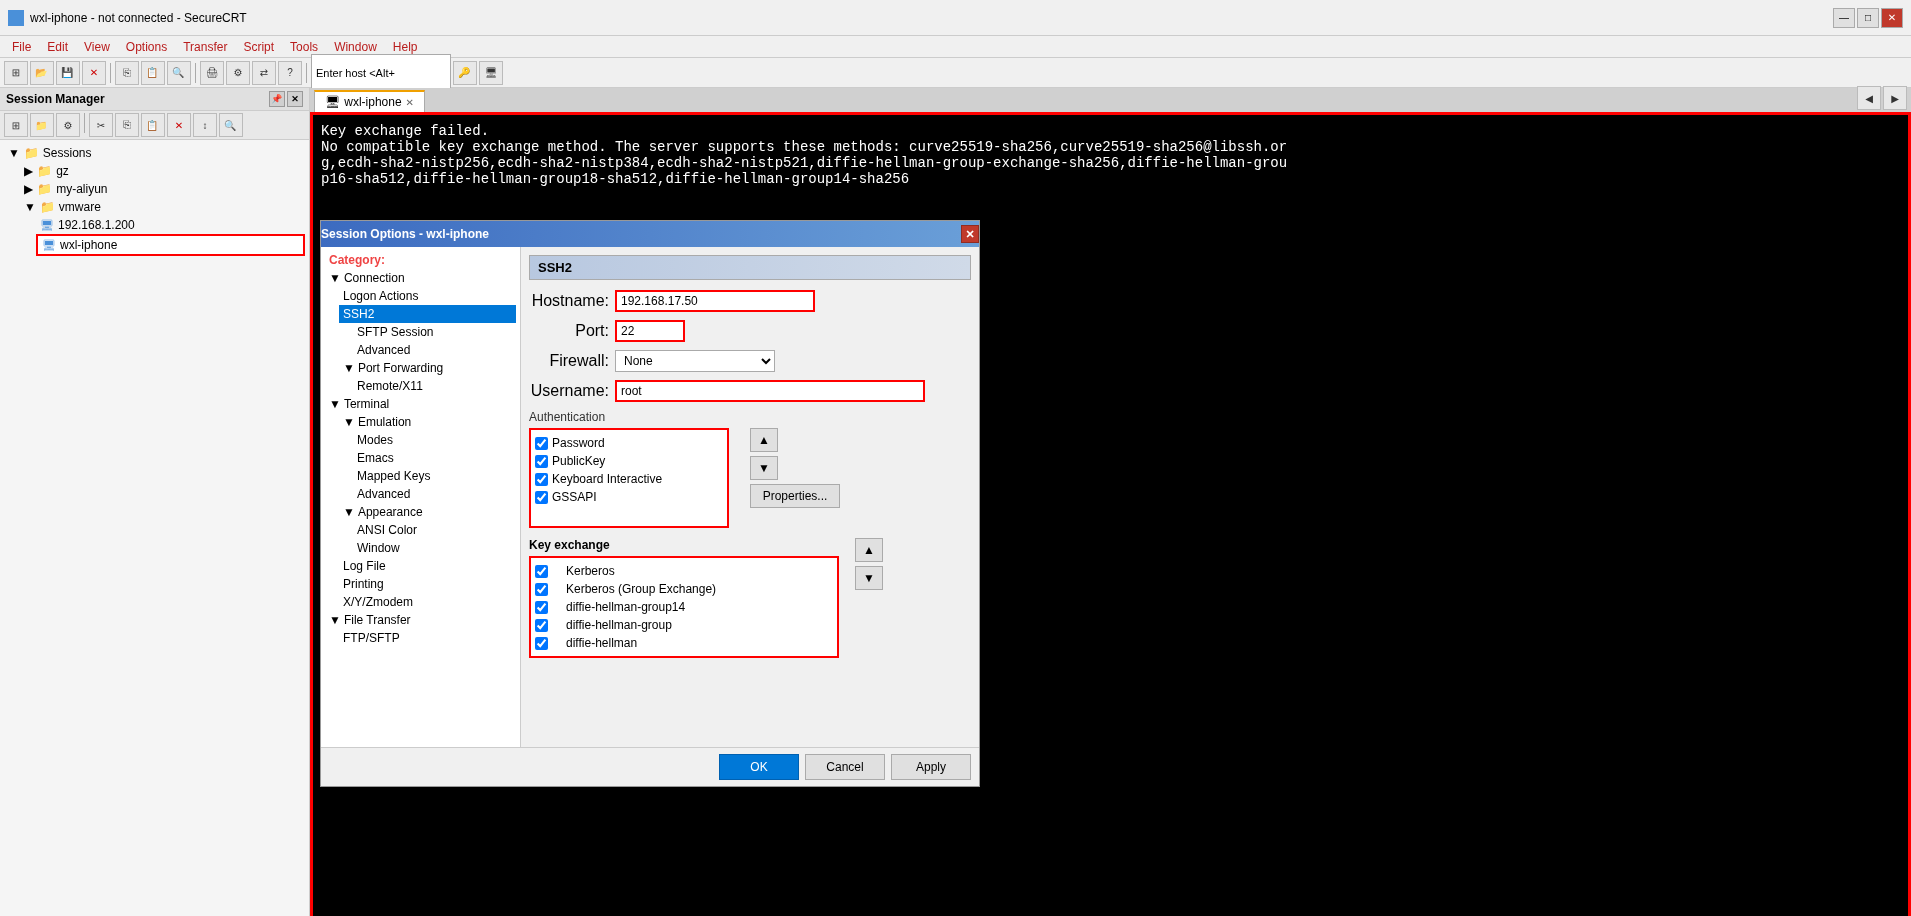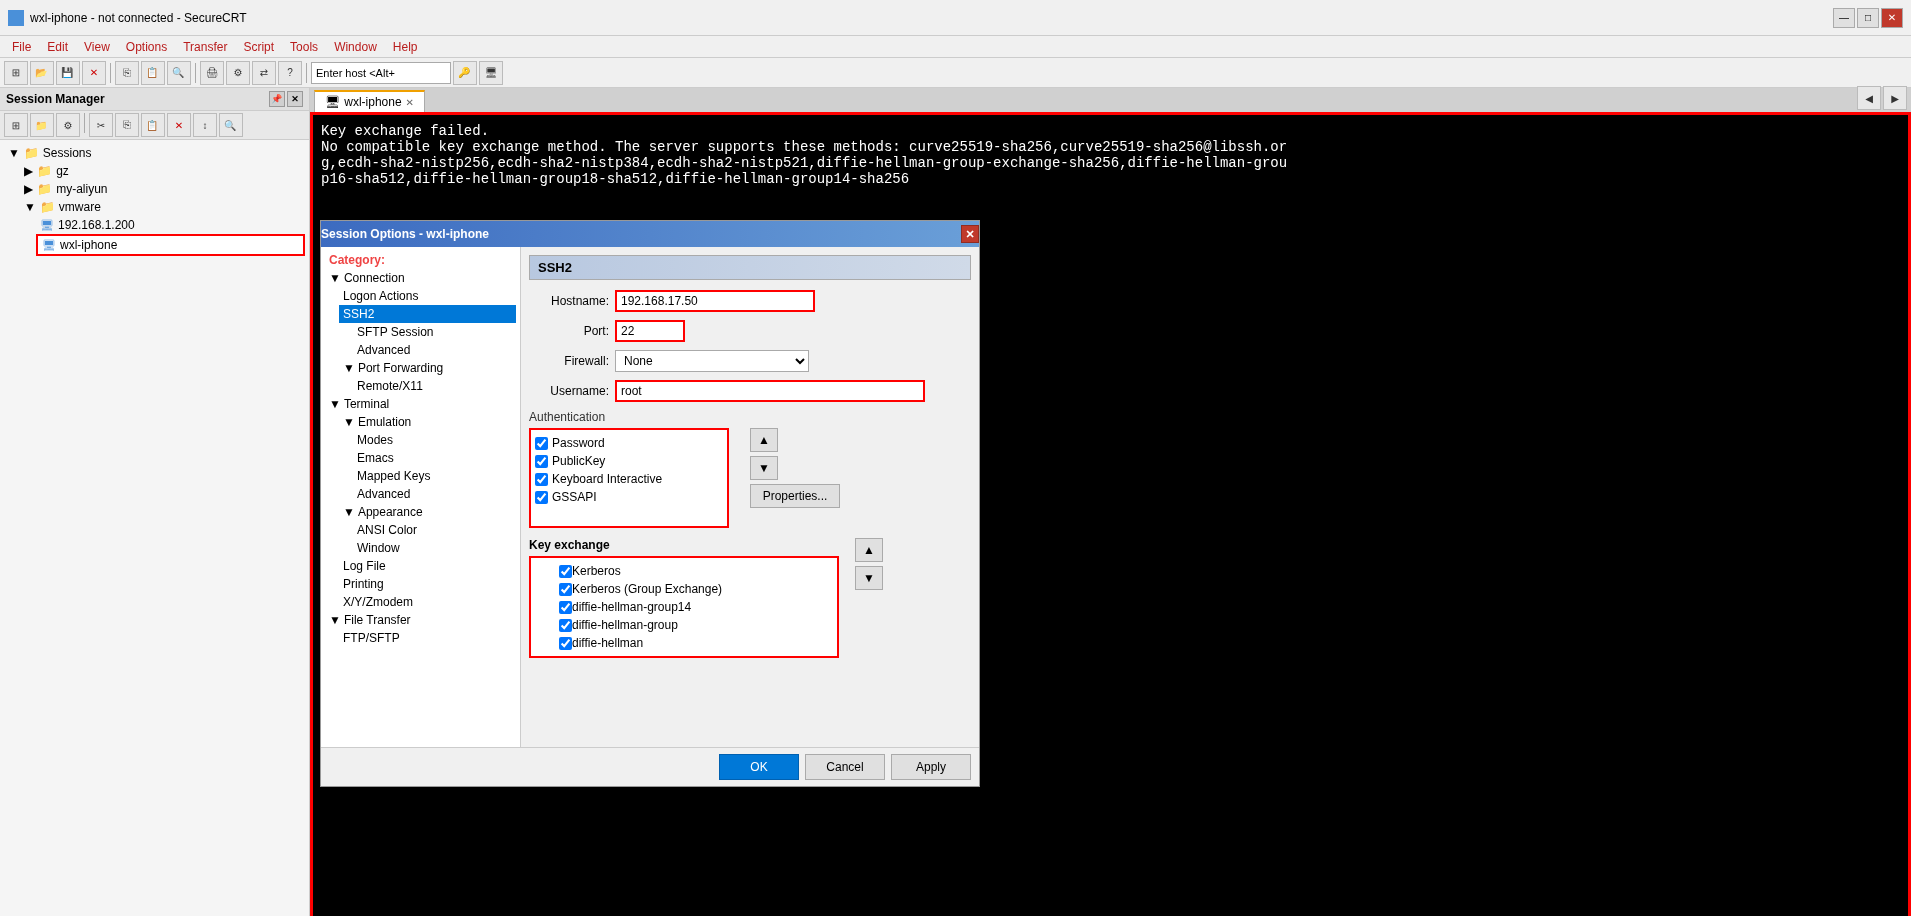--- a/index.html
+++ b/index.html
@@ -89,21 +89,21 @@
       font-size: 10px;
       color: #333;
     }
     .toolbar-separator {
       width: 1px;
       height: 20px;
       background: #aaa;
       margin: 0 2px;
     }
     .toolbar-input {
-      height: 22px;
+      height: 38px;
       width: 140px;
       border: 1px solid #aaa;
       padding: 0 4px;
       font-size: 11px;
       background: #fff;
     }
 
     
     .main-layout {
       display: flex;
@@ -318,21 +318,21 @@
     }
 
     .form-row {
       display: flex;
       align-items: center;
       margin-bottom: 8px;
       gap: 6px;
     }
     .form-label {
       width: 80px;
-      font-size: 12px;
+      font-size: 16px;
       text-align: right;
       flex-shrink: 0;
     }
     .form-input {
       height: 22px;
       border: 1px solid #aaa;
       padding: 0 4px;
       font-size: 12px;
       background: #fff;
     }
@@ -347,21 +347,21 @@
     .form-input.username {
       width: 310px;
       border: 2px solid #f00;
     }
     .form-select {
       height: 22px;
       border: 1px solid #aaa;
       padding: 0 4px;
       font-size: 12px;
       background: #fff;
-      width: 194px;
+      width: 160px;
     }
 
     
     .auth-section {
       margin-bottom: 10px;
     }
     .auth-label {
       font-size: 12px;
       color: #333;
       margin-bottom: 4px;
@@ -423,24 +423,23 @@
     }
     .kex-box {
       border: 2px solid #f00;
       background: #fff;
       width: 310px;
       padding: 4px;
     }
     .kex-item {
       display: flex;
       align-items: center;
-      gap: 0;
+      gap: 18px;
       padding: 2px 0;
       font-size: 12px;
-      margin-left: 24px;
     }
     .kex-buttons {
       display: flex;
       flex-direction: column;
       gap: 4px;
       margin-left: 8px;
     }
 
     
     .dialog-footer {

